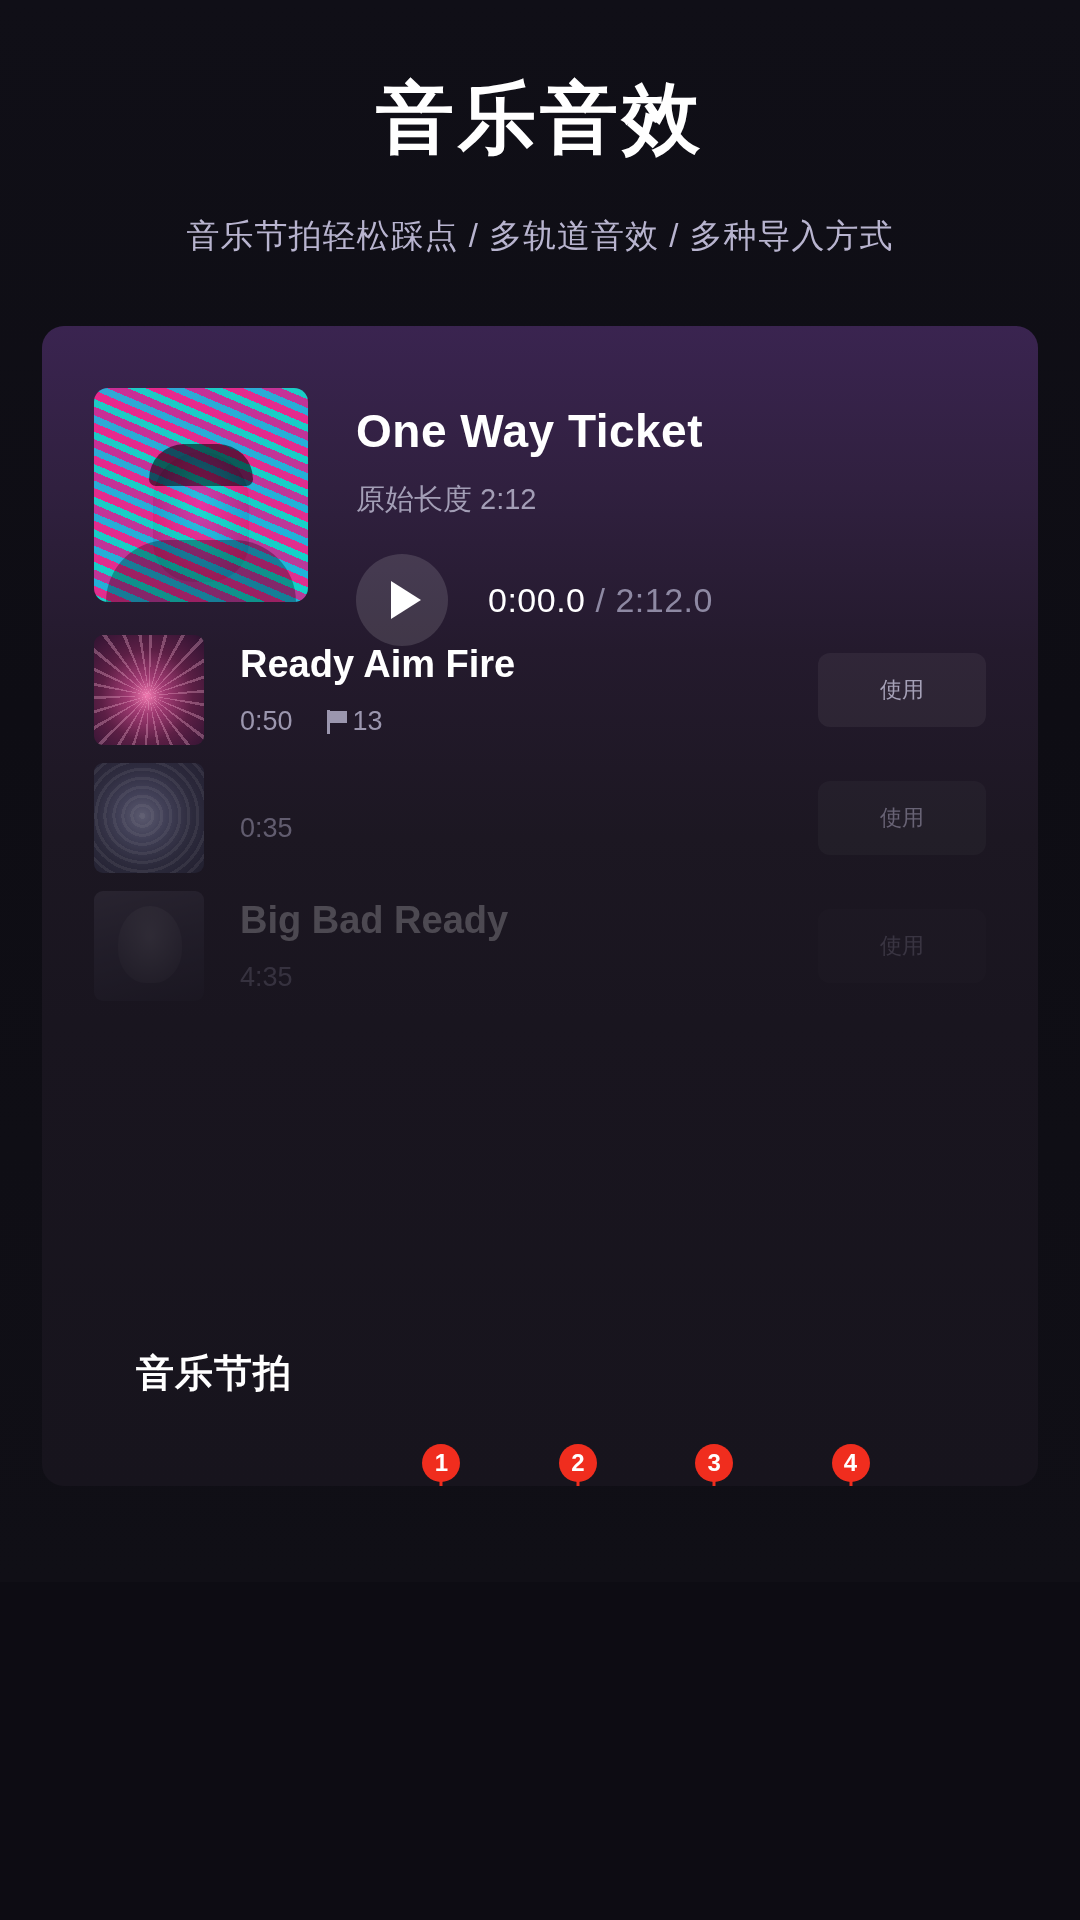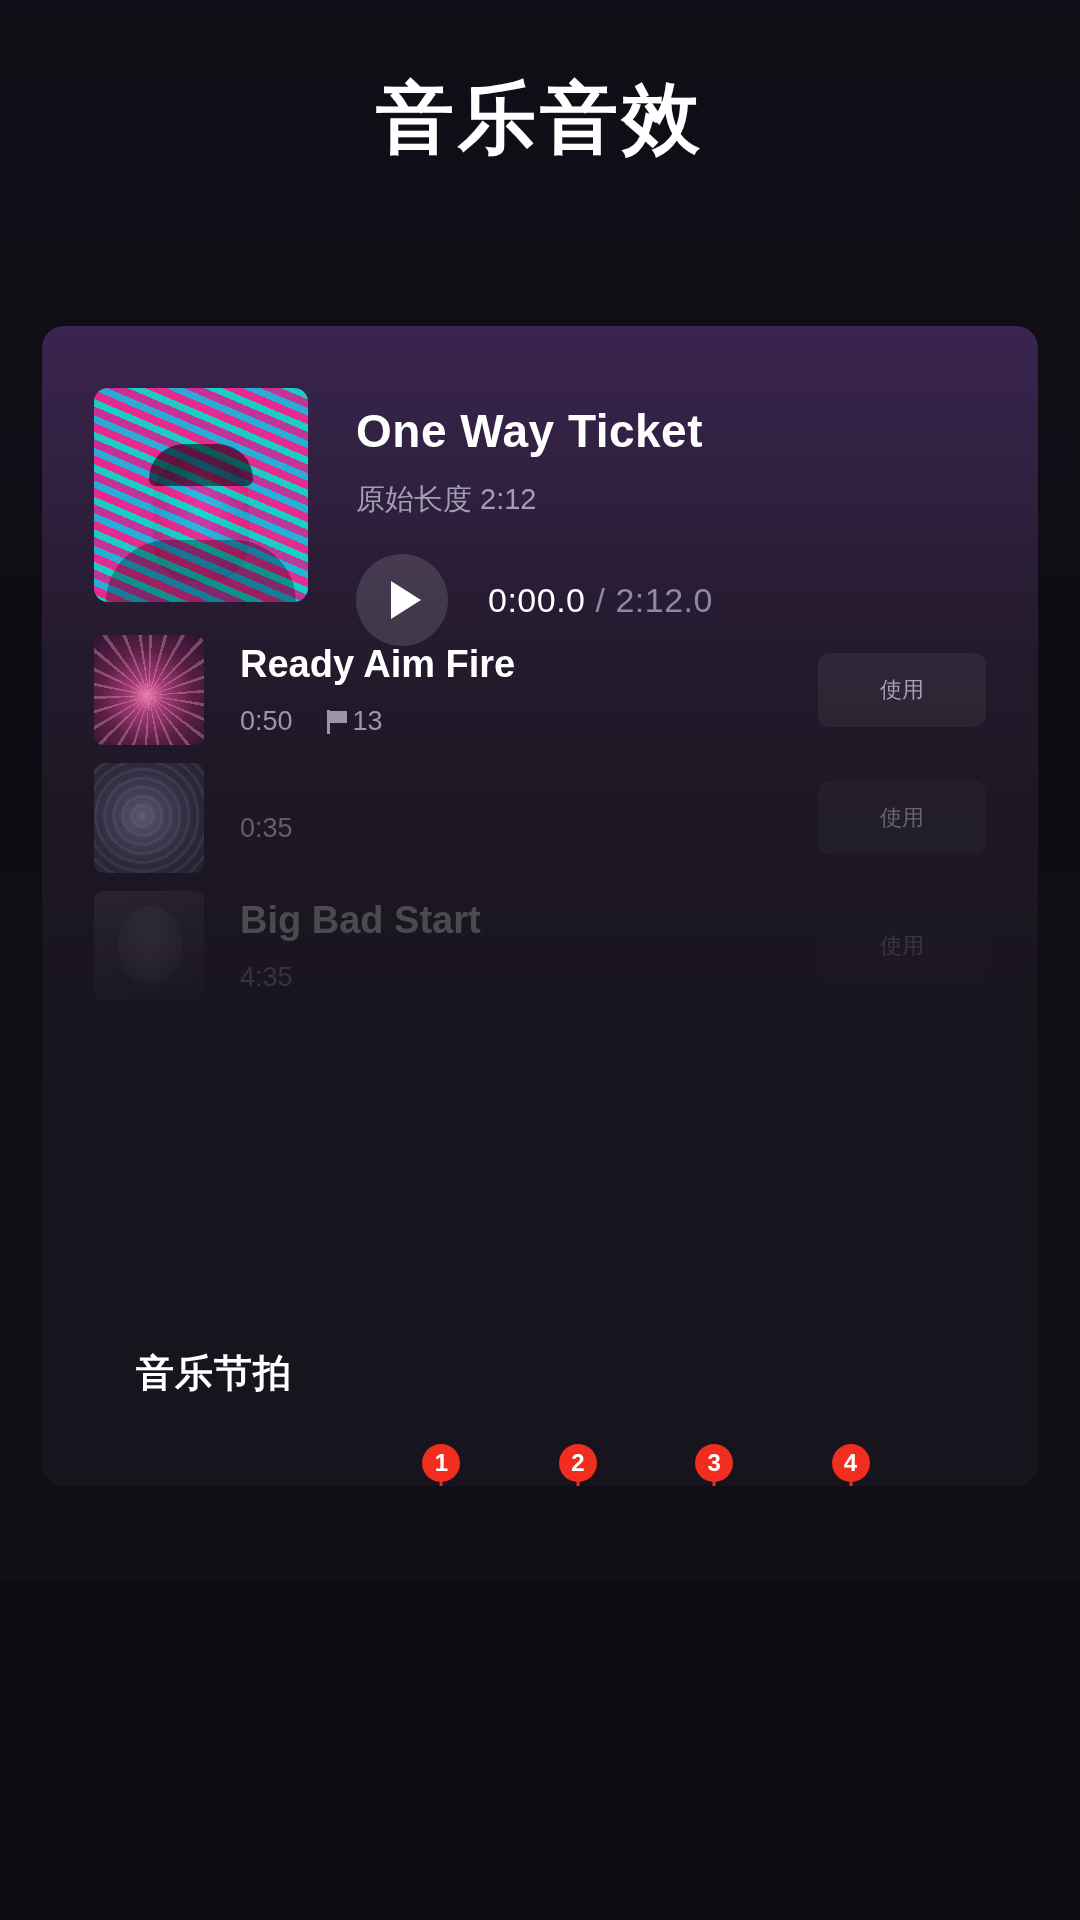--- a/index.html
+++ b/index.html
@@ -159,20 +159,21 @@
     background:#f02d1e; transform:translateX(-50%); z-index:1;
   }
 </style>
 </head>
 <body>
 
 <div class="page">
 
   <div class="header">
     <div class="page-title">音乐音效</div>
+    <div class="page-subtitle">音乐节拍轻松踩点 / 多轨道音效 / 多种导入方式</div>
   </div>
 
   <div class="card">
 
     <div class="now-playing">
       <div class="cover-lg">
         <div class="hair"></div>
         <div class="face"></div>
         <div class="shoulders"></div>
       </div>
@@ -215,21 +216,21 @@
           <div class="track-meta">
             <span class="track-dur">0:35</span>
           </div>
         </div>
         <button class="use-btn">使用</button>
       </div>
 
       <div class="track-row row-3">
         <div class="track-cover tc-3"></div>
         <div class="track-info">
-          <div class="track-name">Big Bad Start</div>
+          <div class="track-name">Big Bad Ready</div>
           <div class="track-meta">
             <span class="track-dur">4:35</span>
           </div>
         </div>
         <button class="use-btn">使用</button>
       </div>
 
     </div>
 
     <div class="beats-title">音乐节拍</div>

